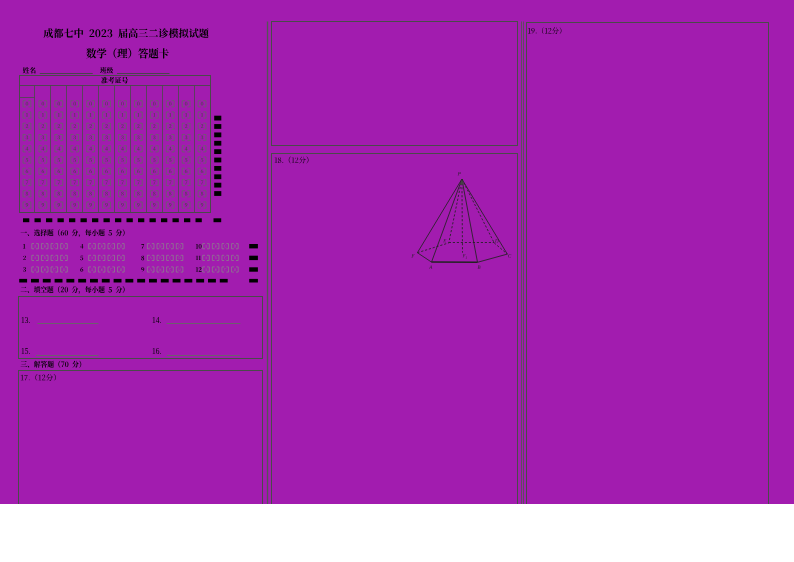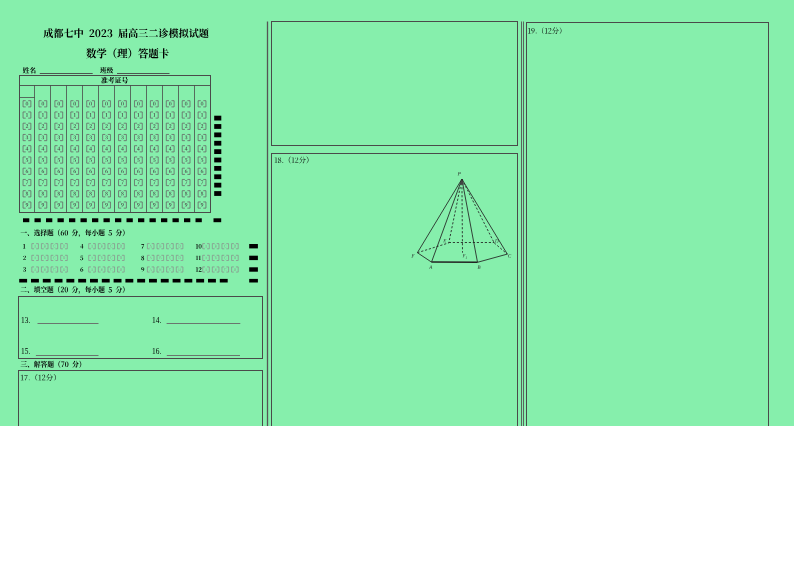--- a/index.html
+++ b/index.html
@@ -1,14 +1,14 @@
 <!DOCTYPE html>
 <html><head><meta charset="utf-8"><title>答题卡</title><style>
 html,body{margin:0;padding:0;background:#fff}
-#page{position:relative;width:794px;height:426px;background:#86efac;overflow:hidden;font-family:"Liberation Sans",sans-serif}
+#page{position:relative;width:794px;height:504px;background:#a21caf;overflow:hidden;font-family:"Liberation Sans",sans-serif}
 </style></head><body>
 
 <div id="page">
 <svg width="794" height="562" viewBox="0 0 794 562">
 <defs>
 <path id="g0" d="M125 643V429C125 260 117 67 21 -85L30 -94C229 46 243 267 243 428H370C365 267 357 192 340 176C333 170 326 168 312 168C296 168 255 170 232 173V159C261 152 282 141 294 126C305 111 308 84 308 52C354 52 390 63 417 84C460 119 473 196 479 411C499 414 511 420 518 428L417 511L361 456H243V615H524C536 458 564 314 624 191C557 90 467 -1 350 -68L358 -80C487 -34 588 34 668 113C700 64 738 20 783 -20C830 -61 915 -103 961 -59C977 -44 972 -13 936 46L960 215L949 217C930 174 902 120 886 95C876 76 868 76 852 91C810 122 776 161 748 205C810 287 855 376 887 463C913 462 922 469 926 482L770 533C753 461 729 387 694 314C661 405 644 508 636 615H938C953 615 964 620 967 631C933 660 883 699 860 717C882 759 848 833 687 823L680 816C718 789 764 740 781 697C795 690 808 688 820 690L783 643H635C632 696 631 750 632 804C657 808 666 820 667 833L515 848C515 778 517 710 521 643H261L125 692Z"></path>
 <path id="g1" d="M387 345V207H237V342L241 345ZM595 762V753L471 814C458 780 443 744 426 708L373 757L324 685H306V801C332 804 340 814 342 828L195 841V685H50L58 657H195V509H22L30 480H285C261 449 236 418 209 388L131 418V310C94 277 56 246 15 218L24 207C62 225 97 245 131 266V-83H150C204 -83 237 -59 237 -51V12H387V-71H406C443 -71 497 -49 498 -42V328C517 332 530 341 536 348L429 430L377 374H275C313 408 349 443 381 480H569C582 480 592 485 595 496C560 531 500 580 500 580L448 509H405C468 585 519 665 557 739C578 736 590 739 595 748V-88H614C672 -88 706 -61 707 -52V733H816C802 649 776 525 757 456C820 386 844 305 844 233C844 200 836 182 820 173C813 169 807 168 797 168C783 168 746 168 725 168V154C750 150 768 141 776 129C785 114 790 69 790 36C910 39 953 99 953 200C953 285 903 388 782 459C837 525 901 636 938 702C962 702 975 706 983 715L869 821L809 762H720L595 820ZM237 179H387V40H237ZM306 657H399C372 608 341 558 306 509Z"></path>
 <path id="g2" d="M31 405 44 379 325 432V82C325 -21 374 -43 500 -43H634C858 -43 913 -22 913 38C913 61 902 75 863 91L858 262H848C823 179 802 120 788 97C779 84 769 80 751 79C729 76 692 76 644 76H513C464 76 447 85 447 117V455L946 548C959 551 970 559 971 570C912 605 821 655 821 655L762 542L447 483V788C472 791 481 803 482 816L325 833V460Z"></path>
 <path id="g3" d="M786 333H561V600H786ZM598 833 436 849V629H223L90 681V205H108C159 205 213 233 213 246V304H436V-89H460C507 -89 561 -59 561 -45V304H786V221H807C848 221 910 243 911 250V580C931 584 945 593 951 601L833 691L777 629H561V804C588 808 596 819 598 833ZM213 333V600H436V333Z"></path>
 <path id="g4" d="M61 0H544V105H132C184 154 235 202 266 229C440 379 522 455 522 558C522 676 450 757 300 757C178 757 69 697 59 584C69 561 91 545 116 545C144 545 172 560 182 618L204 717C221 722 238 724 255 724C337 724 385 666 385 565C385 463 338 396 230 271C181 214 122 146 61 78Z"></path>

